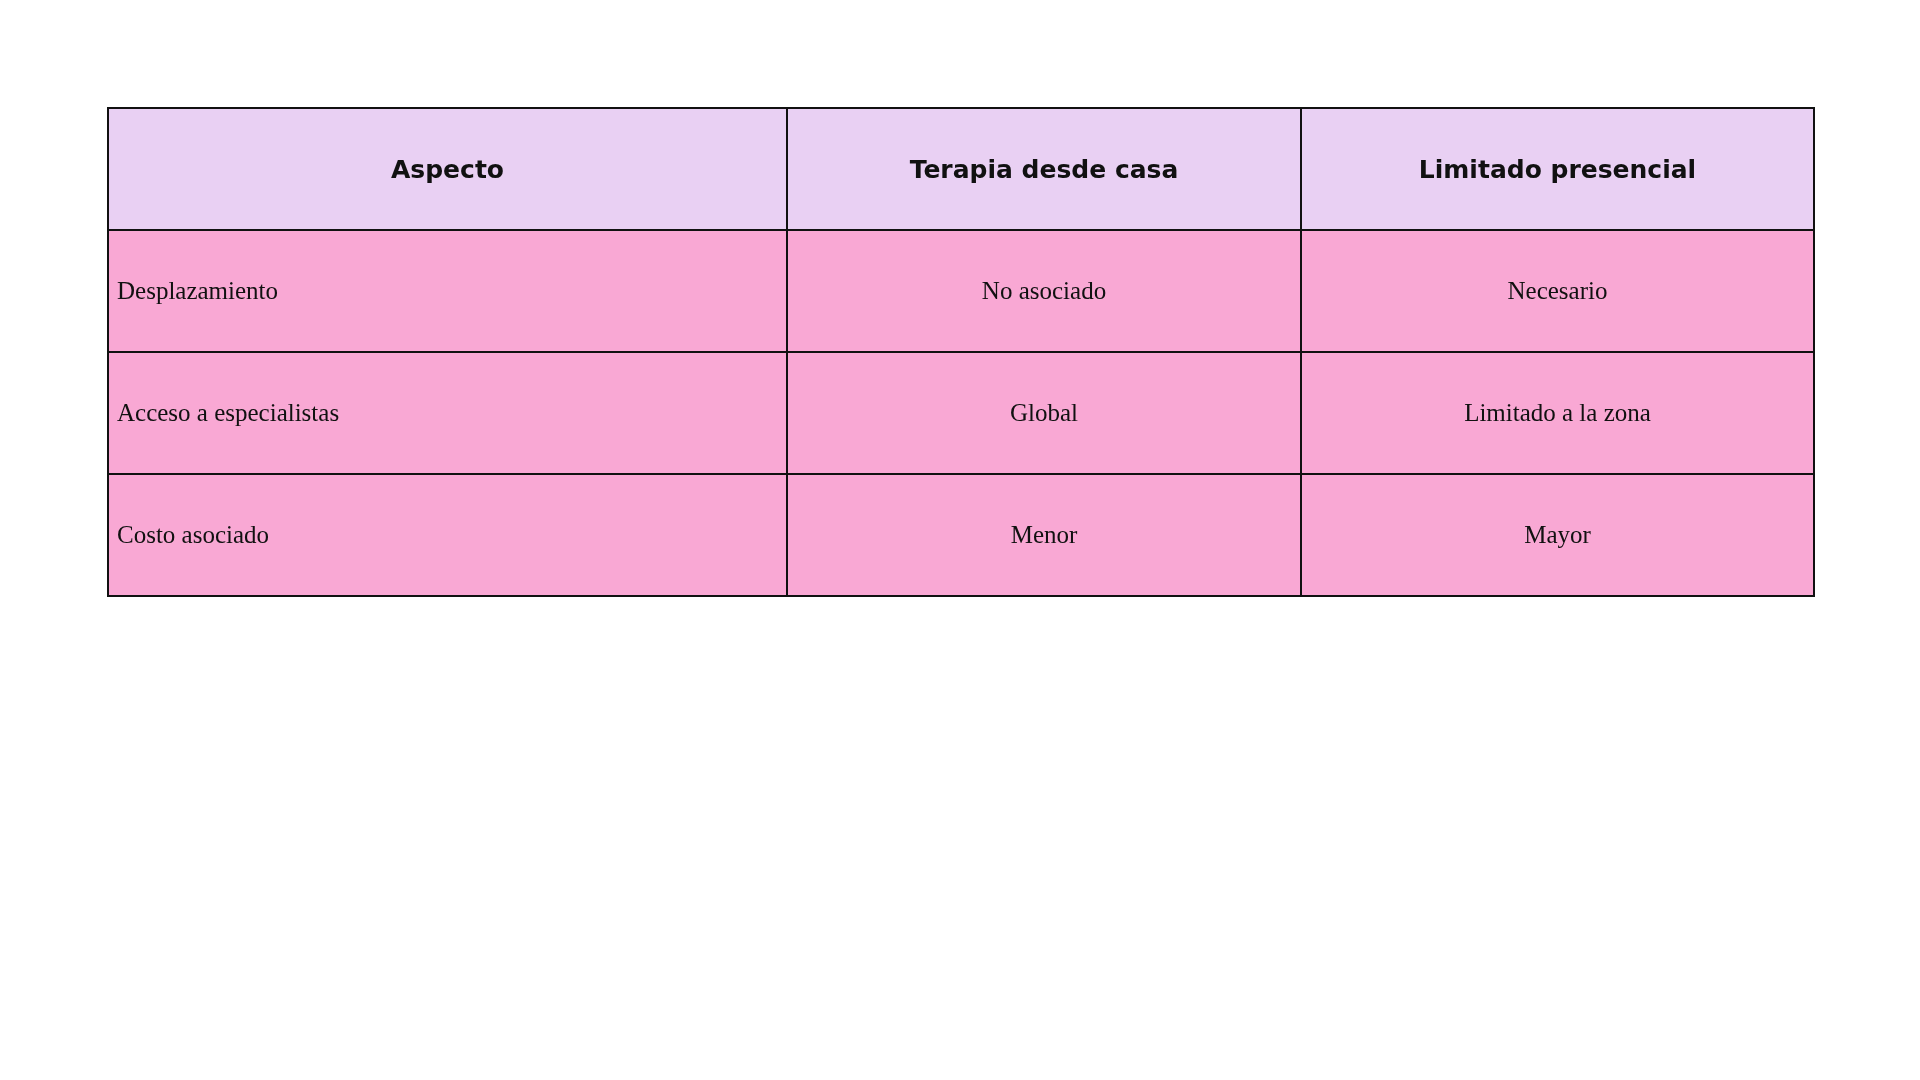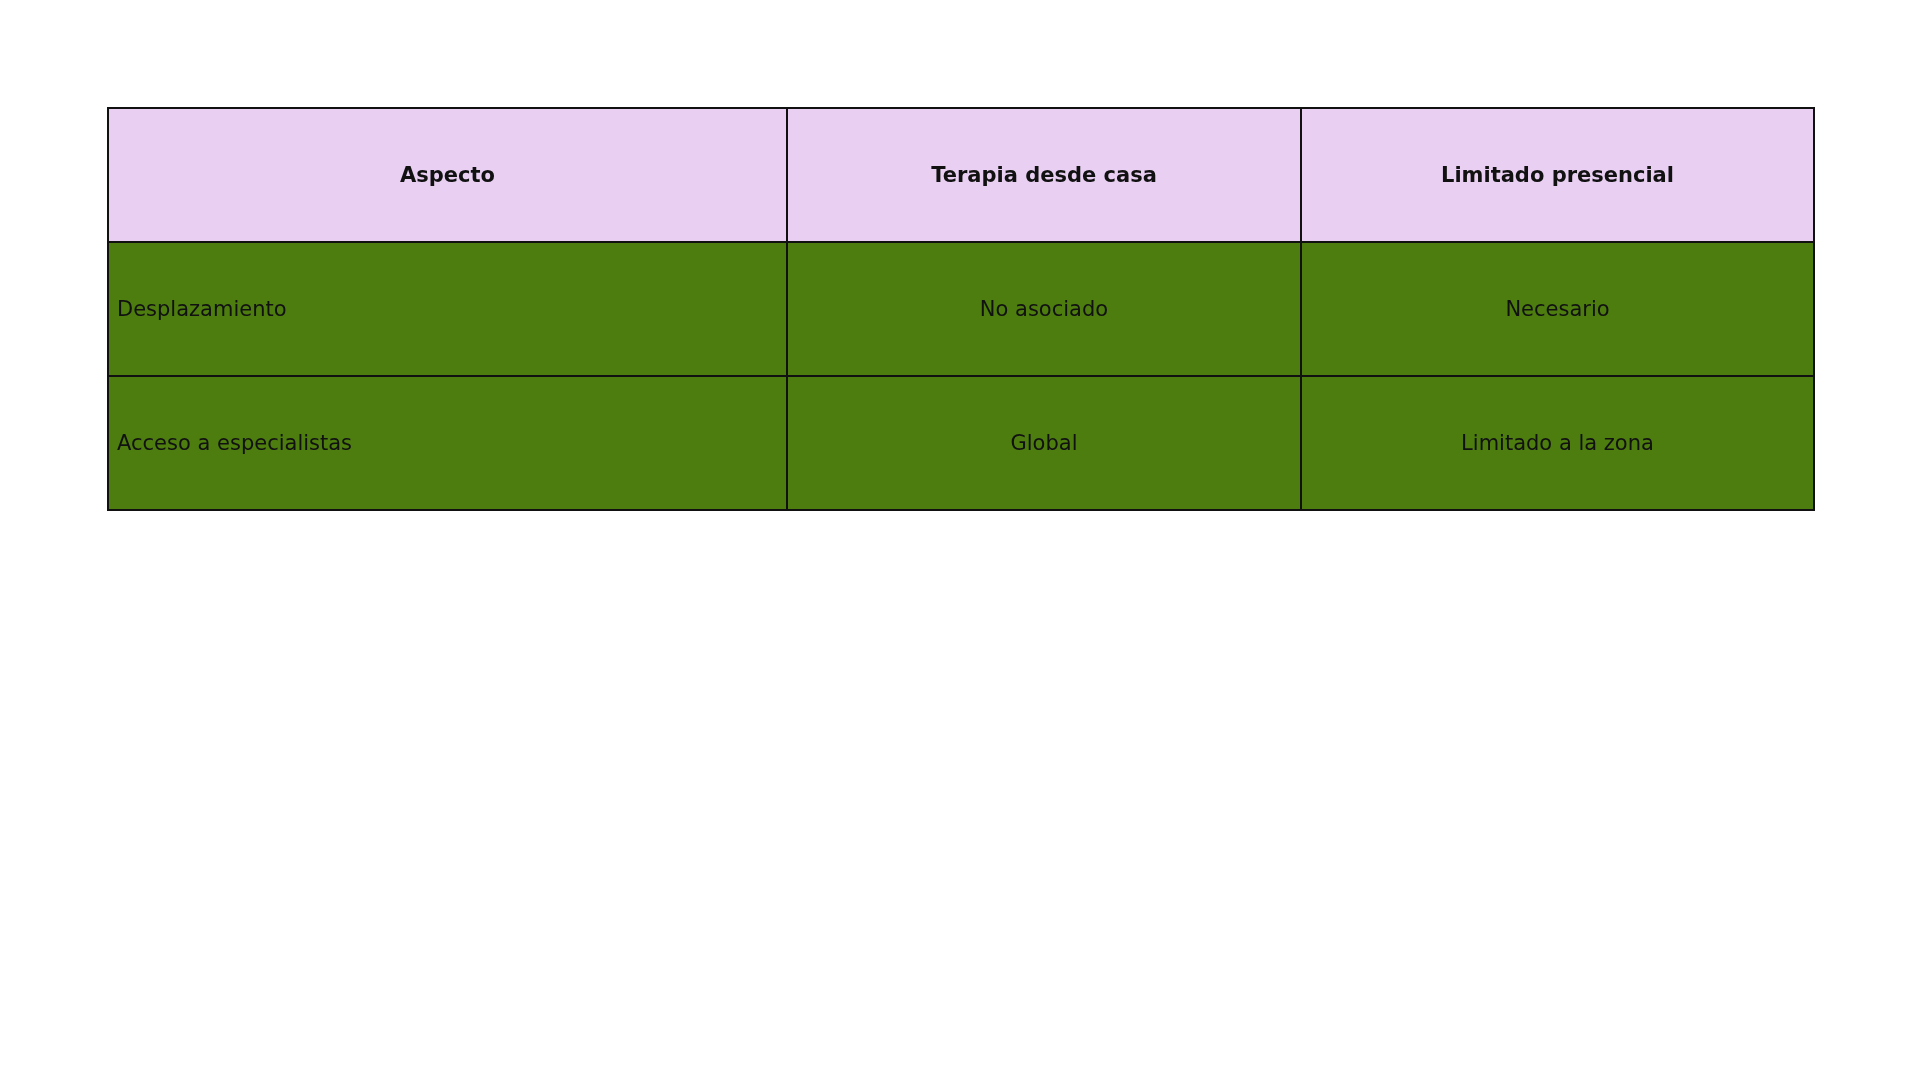--- a/index.html
+++ b/index.html
@@ -1,23 +1,23 @@
 <!DOCTYPE html>
 <html><head>
 <meta charset="utf-8">
 <style>
   html, body { margin:0; padding:0; background:#ffffff; }
   body { width:1920px; height:1080px; position:relative; overflow:hidden;
          font-family:"DejaVu Sans","Liberation Sans",sans-serif; color:#111111; }
   table.cmp { position:absolute; left:107px; top:107px; width:1706px;
               border-collapse:collapse; table-layout:fixed; }
-  table.cmp th, table.cmp td { border:2px solid #111111; height:104px; padding:14px;
-              font-size:21px; vertical-align:middle; }
+  table.cmp th, table.cmp td { border:2px solid #111111; height:104px; padding:8px;
+              font-size:25px; vertical-align:middle; }
   table.cmp th { background:#e9d0f3; font-weight:bold; text-align:center; }
-  table.cmp td { background:#4d7c0f; text-align:center; font-weight:normal; }
+  table.cmp td { background:#f9a8d4; text-align:center; font-weight:normal;font-family:Liberation Serif, serif; }
   table.cmp td.first { text-align:left; padding-left:8px; }
   col.c1 { width:679px; } col.c2 { width:514px; } col.c3 { width:513px; }
 </style>
 </head>
 <body>
 
 <table class="cmp">
   <colgroup>
       <col class="c1">
       <col class="c2">
@@ -34,14 +34,19 @@
     <tr>
       <td class="first">Desplazamiento</td>
       <td>No asociado</td>
       <td>Necesario</td>
     </tr>
     <tr>
       <td class="first">Acceso a especialistas</td>
       <td>Global</td>
       <td>Limitado a la zona</td>
     </tr>
+    <tr>
+      <td class="first">Costo asociado</td>
+      <td>Menor</td>
+      <td>Mayor</td>
+    </tr>
   </tbody>
 </table>
 
 </body></html>

